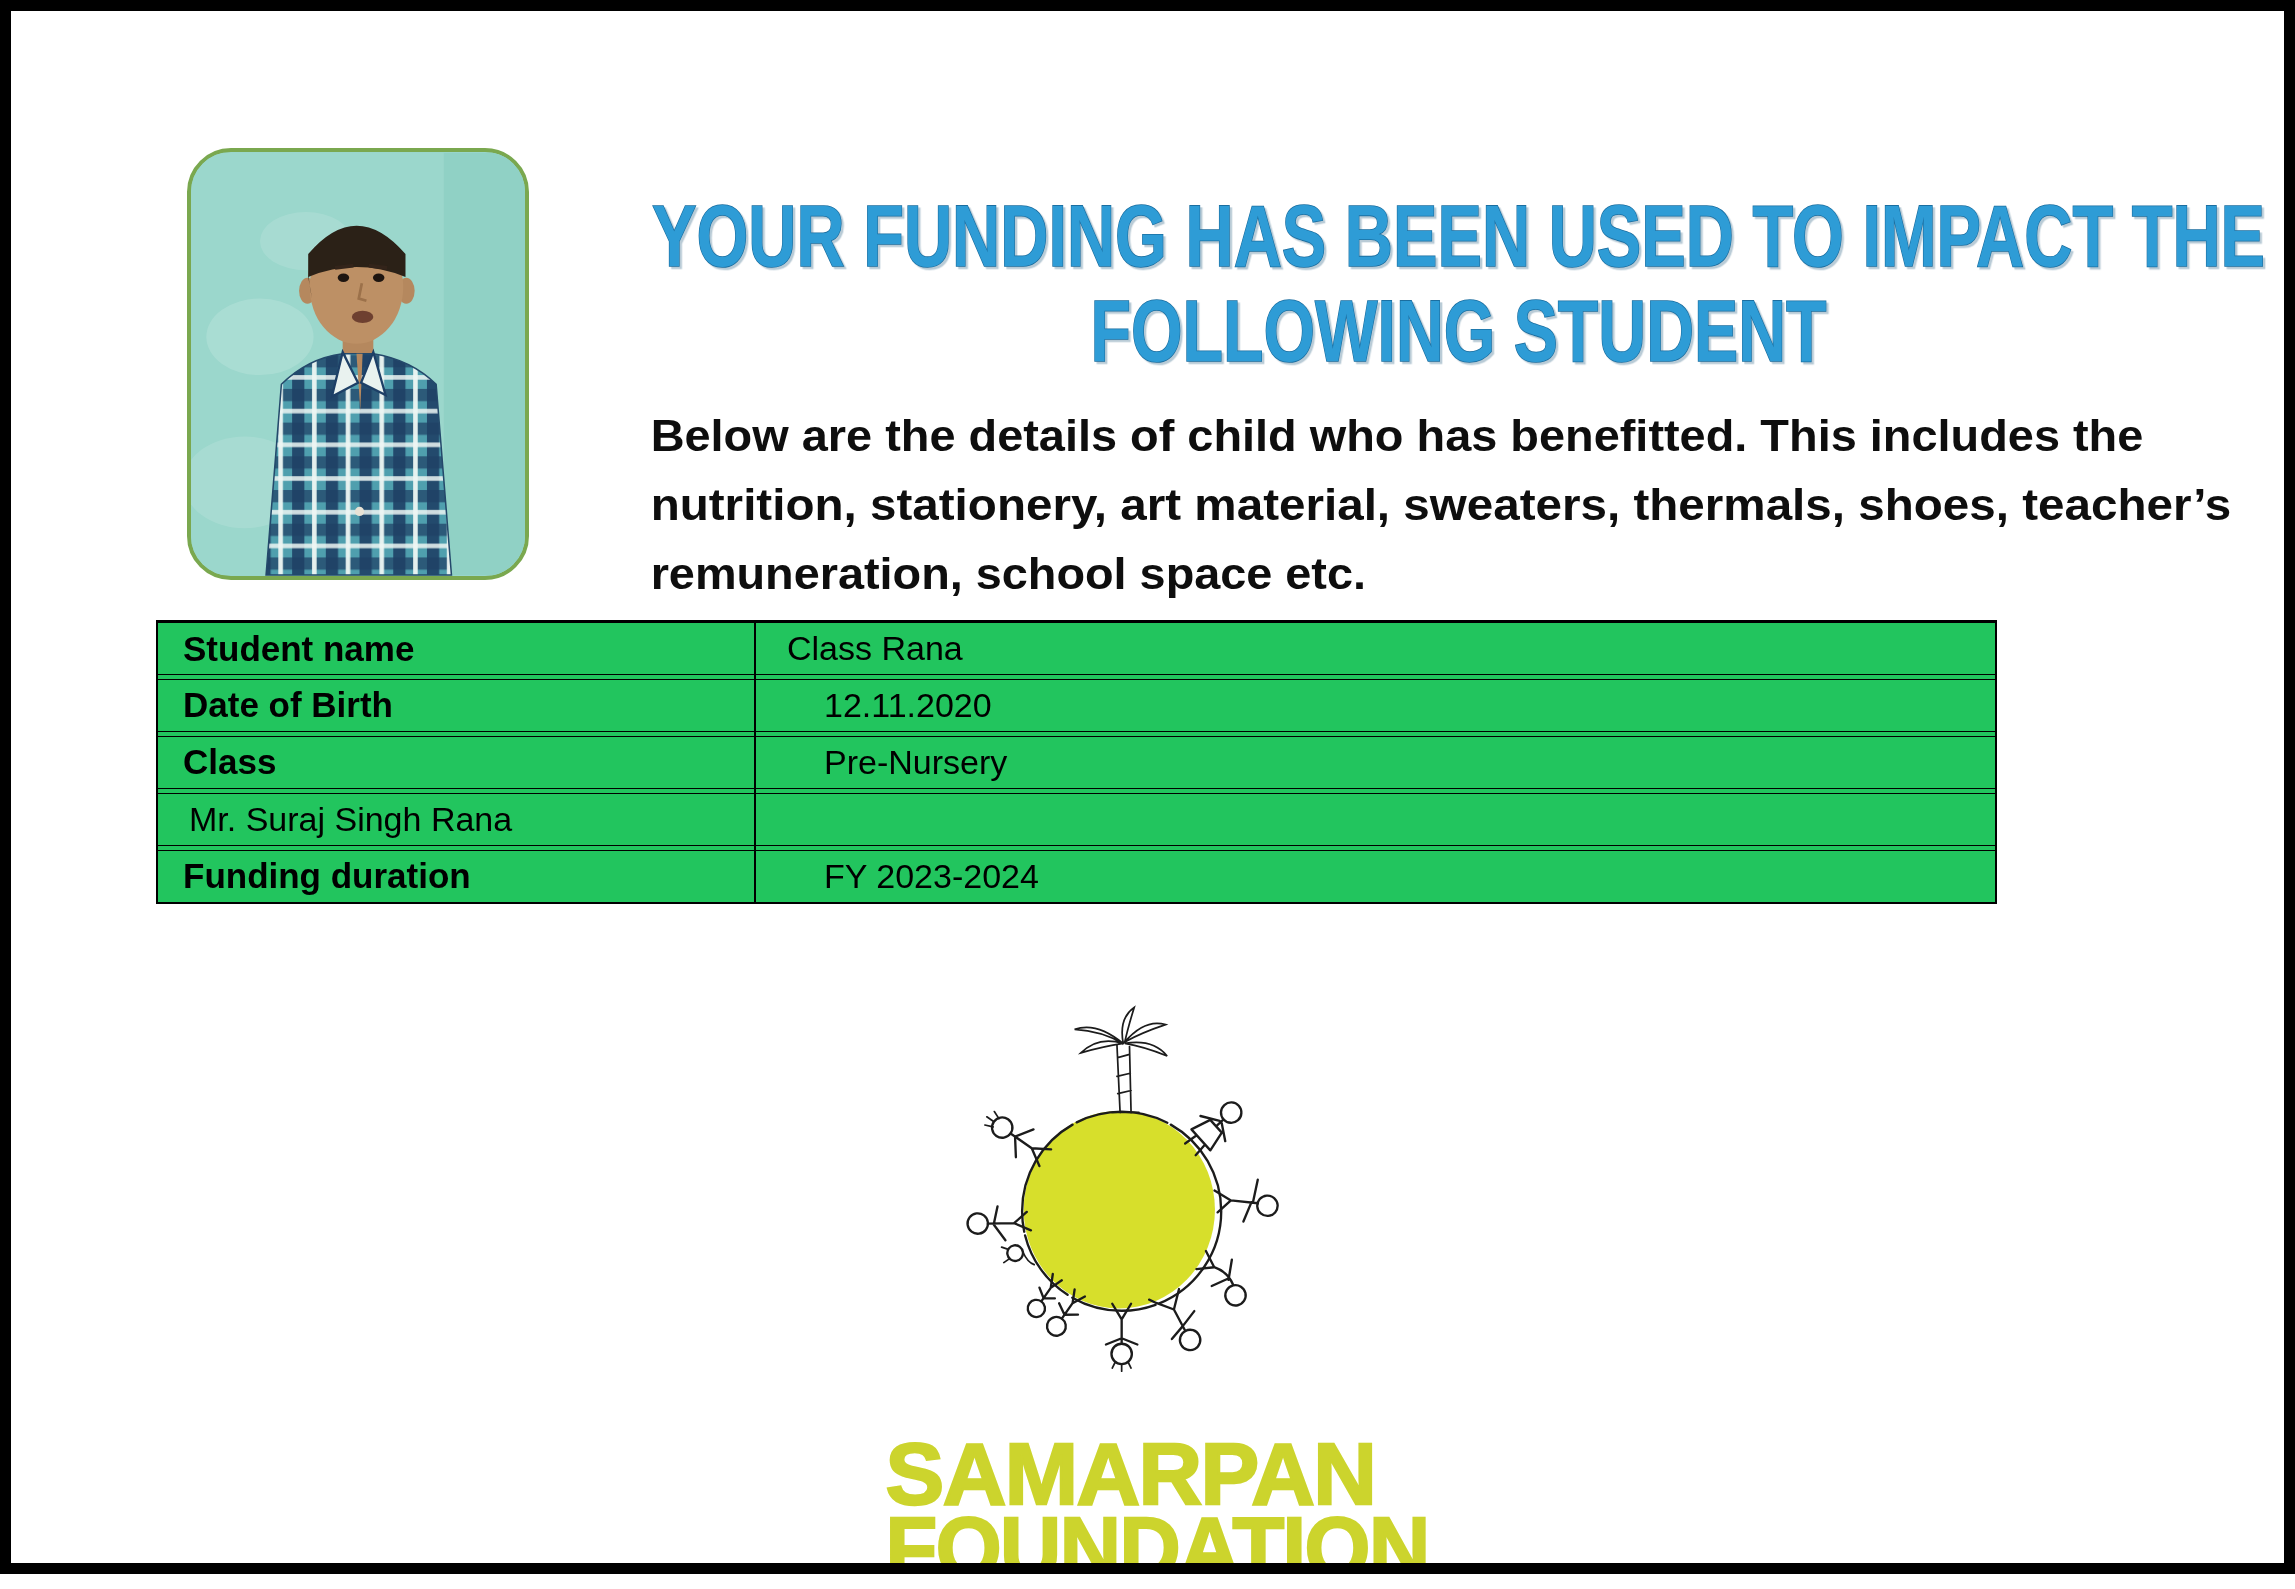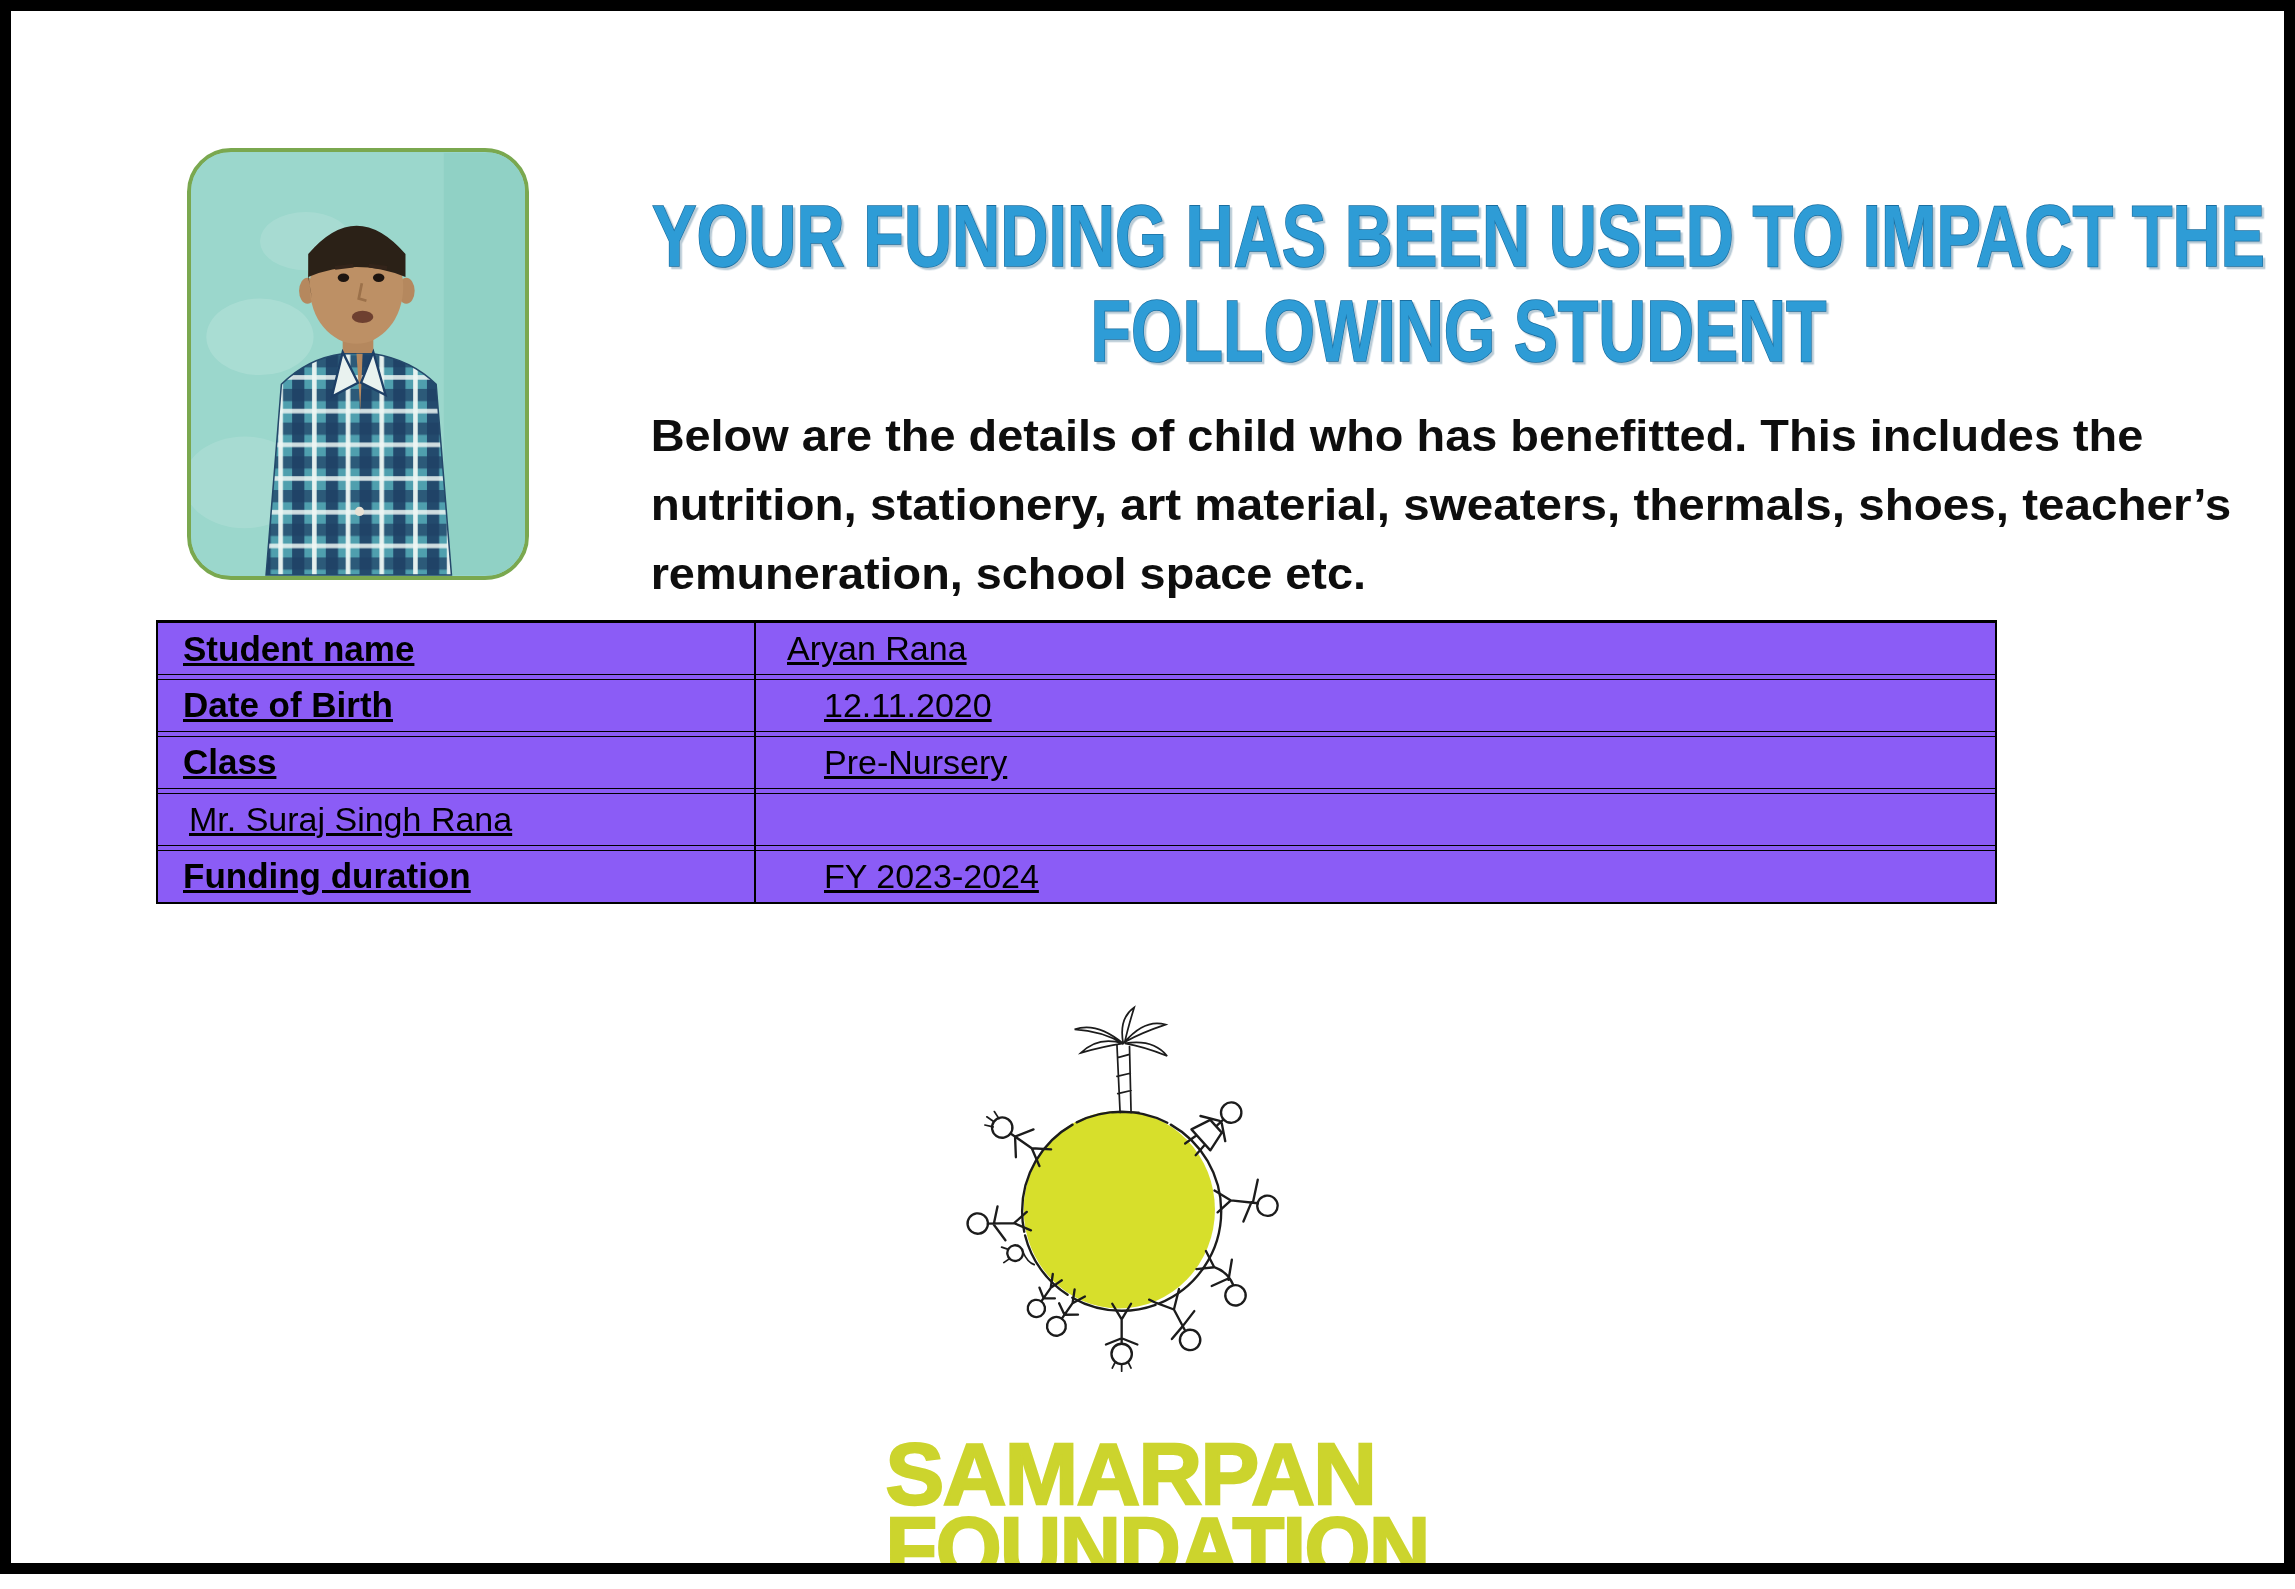--- a/index.html
+++ b/index.html
@@ -32,21 +32,21 @@
   }
   .intro-svg{position:absolute;left:628px;top:369px;}
   .intro-svg text{
     font-family:"Liberation Sans", sans-serif;
     font-weight:bold;
     fill:#0e0e0e;
   }
   
   .info-table{
     position:absolute;left:145px;top:609px;width:1841px;
-    border:2.4px solid #000;background:#8b5cf6;box-sizing:border-box;text-decoration:underline;
+    border:2.4px solid #000;background:#22c55e;box-sizing:border-box;
   }
   .table-divider{position:absolute;left:596px;top:0;bottom:0;width:1.6px;background:#000;}
   .info-row{display:flex;align-items:center;height:51px;border-bottom:1.6px solid #000;border-top:1.6px solid #000;}
   .info-row:first-child{border-top:none;}
   .info-row:last-child{border-bottom:none;}
   .info-row + .info-row{margin-top:3.9px;gap:37px;}
   .cell-label{width:598px;box-sizing:border-box;padding-left:25px;font-size:35px;font-weight:bold;color:#000;white-space:nowrap;}
   .cell-value{padding-left:31px;font-size:34px;color:#000;white-space:nowrap;}
   
   .logo-svg{position:absolute;left:875px;top:987px;}
@@ -112,21 +112,21 @@
   <svg class="intro-svg" width="1625" height="251" viewBox="0 0 2070 320">
     <text x="14" y="90" font-size="57" textLength="1903" lengthAdjust="spacingAndGlyphs">Below are the details of child who has benefitted. This includes the</text>
     <text x="14" y="178" font-size="57" textLength="2015" lengthAdjust="spacingAndGlyphs">nutrition, stationery, art material, sweaters, thermals, shoes, teacher’s</text>
     <text x="14" y="266" font-size="57" textLength="912" lengthAdjust="spacingAndGlyphs">remuneration, school space etc.</text>
   </svg>
 
   <div class="info-table" style="position:absolute;">
     <div class="table-divider"></div>
     <div class="info-row">
       <div class="cell-label">Student name</div>
-      <div class="cell-value">Aryan Rana</div>
+      <div class="cell-value">Class Rana</div>
     </div>
     <div class="info-row">
       <div class="cell-label">Date of Birth</div>
       <div class="cell-value">12.11.2020</div>
     </div>
     <div class="info-row">
       <div class="cell-label">Class</div>
       <div class="cell-value">Pre-Nursery</div>
     </div>
     <div class="info-row">

